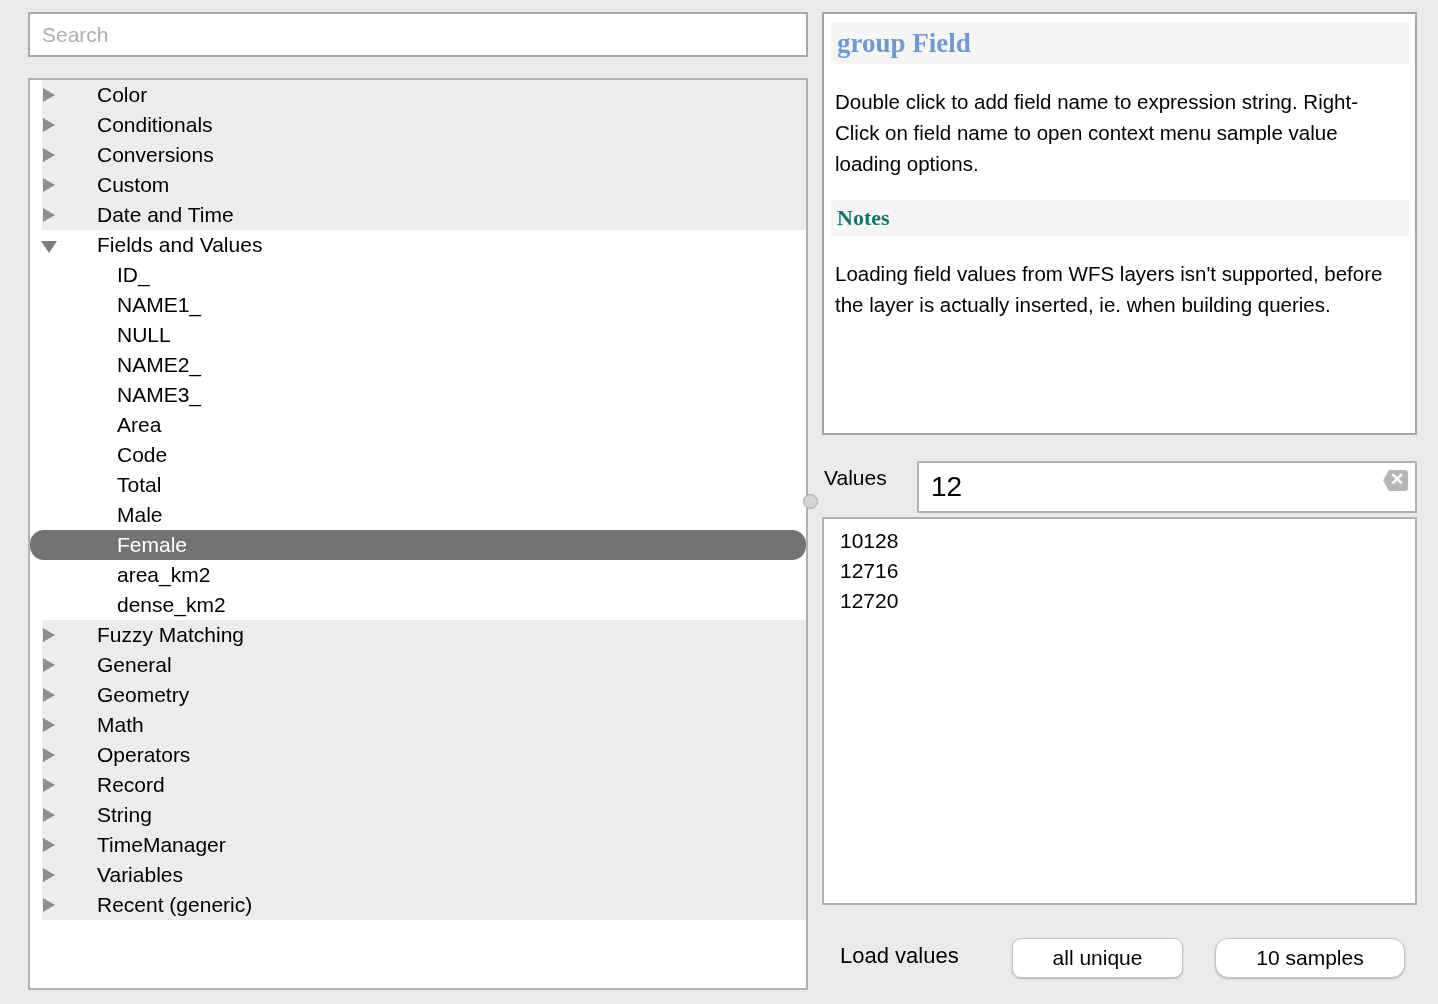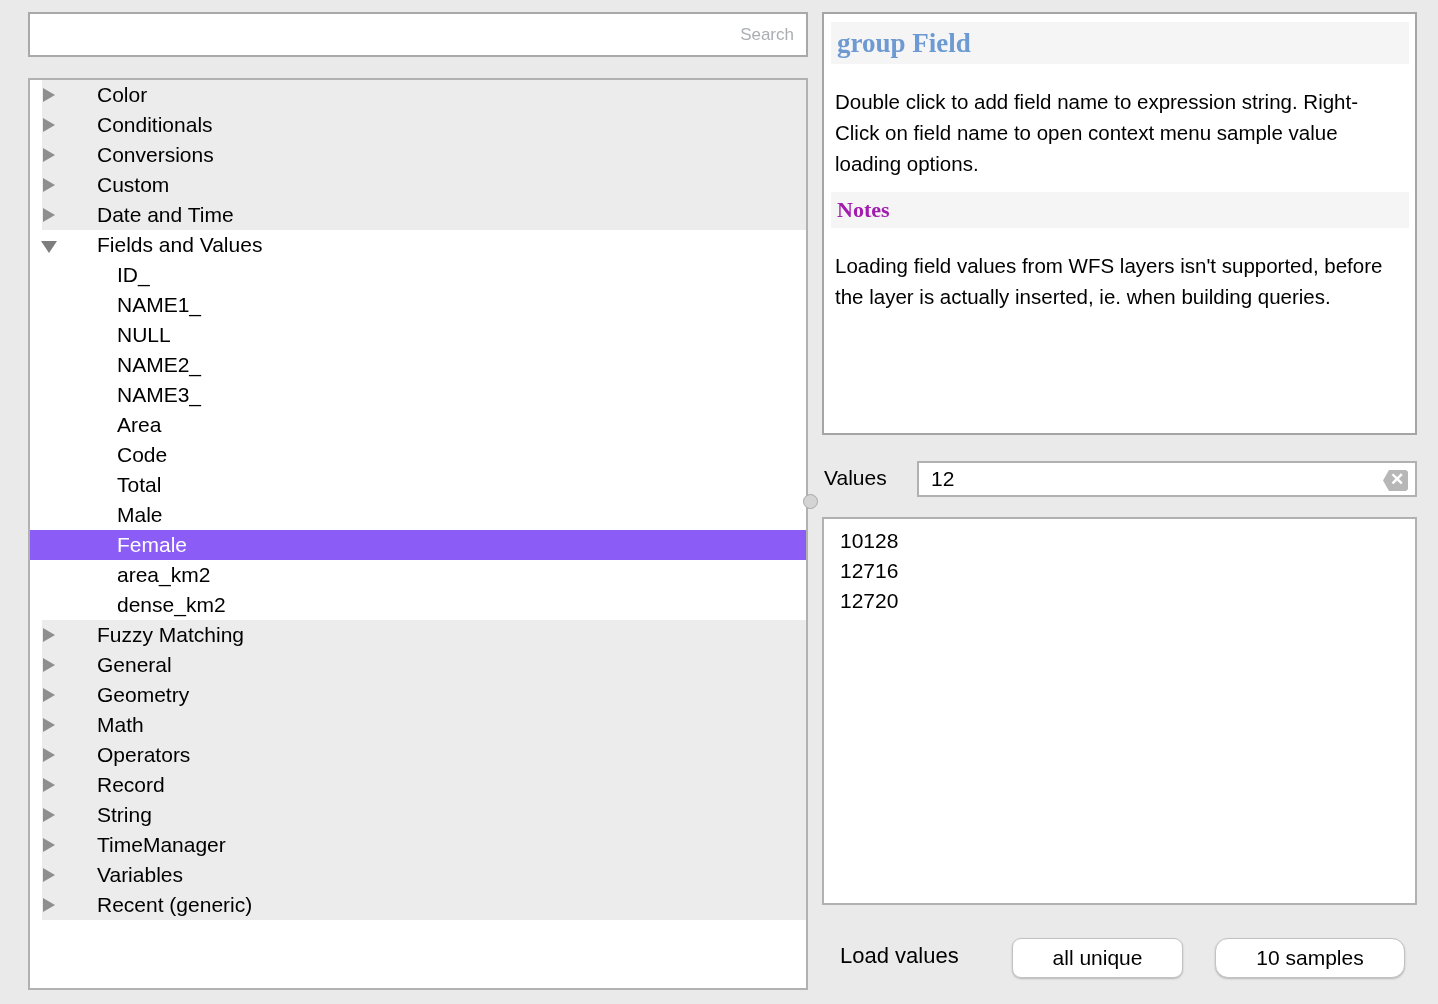--- a/index.html
+++ b/index.html
@@ -11,36 +11,36 @@
     position:relative;
     overflow:hidden;
   }
   .abs { position:absolute; }
 
   
   #search-box {
     left:28px; top:12px; width:780px; height:45px;
     border:2px solid #a9a9a9; background:#fff;
     font-family:"Liberation Sans", sans-serif;
-    font-size:17px; padding:0 12px; color:#000; outline:none;text-align:right;
+    font-size:21px; padding:0 12px; color:#000; outline:none;
   }
   #search-box::placeholder { color:#aaaeb3; opacity:1; }
 
   #tree {
     left:28px; top:78px; width:780px; height:912px;
     background:#fff; border:2px solid #b1b1b1; overflow:hidden;
   }
   .row {
     position:relative; height:30px; line-height:30px;
     font-size:21px; cursor:default; white-space:nowrap;
   }
   .row.group { background:linear-gradient(to right, #ffffff 12px, #ececec 12px); }
   .row.group.expanded { background:#fff; }
   .row.child { background:#fff; }
-  .row.selected { background:#8b5cf6; color:#fff; }
+  .row.selected { background:#737373; color:#fff;border-radius:14px; }
   .row .lbl { display:inline-block; padding-left:67px; }
   .row.child .lbl { padding-left:87px; }
   .tri {
     position:absolute; left:13px; top:8px; width:0; height:0;
     border-left:12px solid #8e8e8e;
     border-top:7px solid transparent;
     border-bottom:7px solid transparent;
   }
   .expanded .tri {
     left:11px; top:11px;
@@ -65,32 +65,32 @@
   .help-h1 {
     background:#f5f5f5; height:42px; line-height:42px; padding-left:6px;
     font-family:"Liberation Serif", serif; font-weight:bold;
     font-size:27px; color:#6d9ad2; width:578px;
   }
   .help-p {
     margin:22px 0 0 4px; font-size:20.5px; line-height:31px; color:#000;
     width:566px;
   }
   .help-h2 {
-    margin-top:13px;
+    margin-top:21px;
     background:#f5f5f5; height:36px; line-height:36px; padding-left:6px;
     font-family:"Liberation Serif", serif; font-weight:bold;
-    font-size:22px; color:#a21caf; width:578px;
+    font-size:22px; color:#0f766e; width:578px;
   }
 
   #values-label { left:824px; top:466px; font-size:21px; }
   #values-input {
-    left:917px; top:461px; width:500px; height:36px;
+    left:917px; top:461px; width:500px; height:52px;
     border:2px solid #b1b1b1; background:#fff;
     font-family:"Liberation Sans", sans-serif;
-    font-size:21px; padding:0 40px 0 12px; outline:none; color:#000;
+    font-size:28px; padding:0 40px 0 12px; outline:none; color:#000;
   }
   #clear-icon {
     left:1383px; top:469px; width:25px; height:23px;
     background:#b7b7b7; cursor:pointer;
     clip-path:polygon(0 50%, 24% 4%, 92% 4%, 100% 12%, 100% 88%, 92% 96%, 24% 96%);
   }
   #clear-icon span {
     position:absolute; left:7px; top:-1px;
     color:#fff; font-size:17px; font-weight:bold; line-height:23px;
   }

